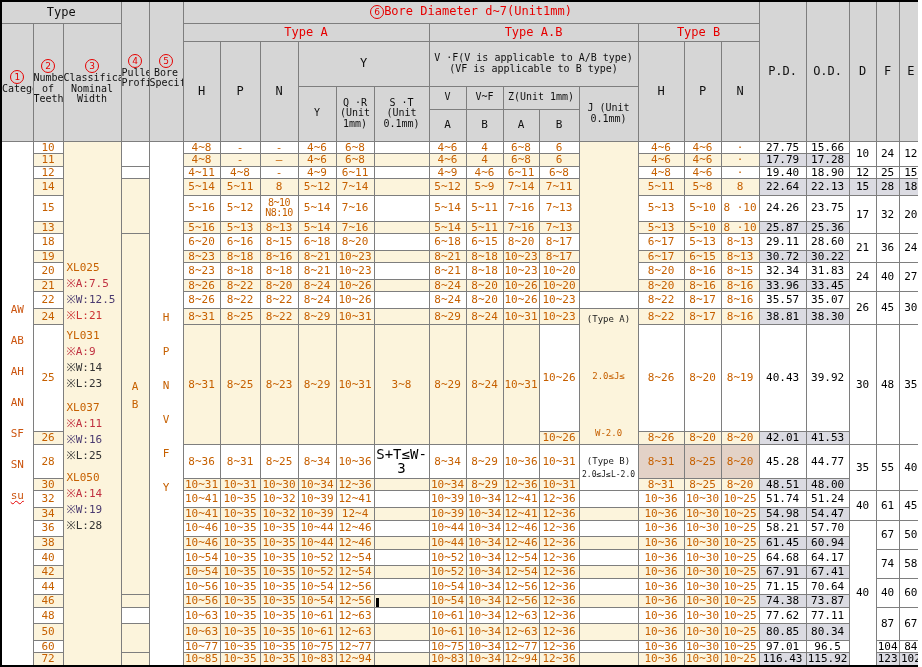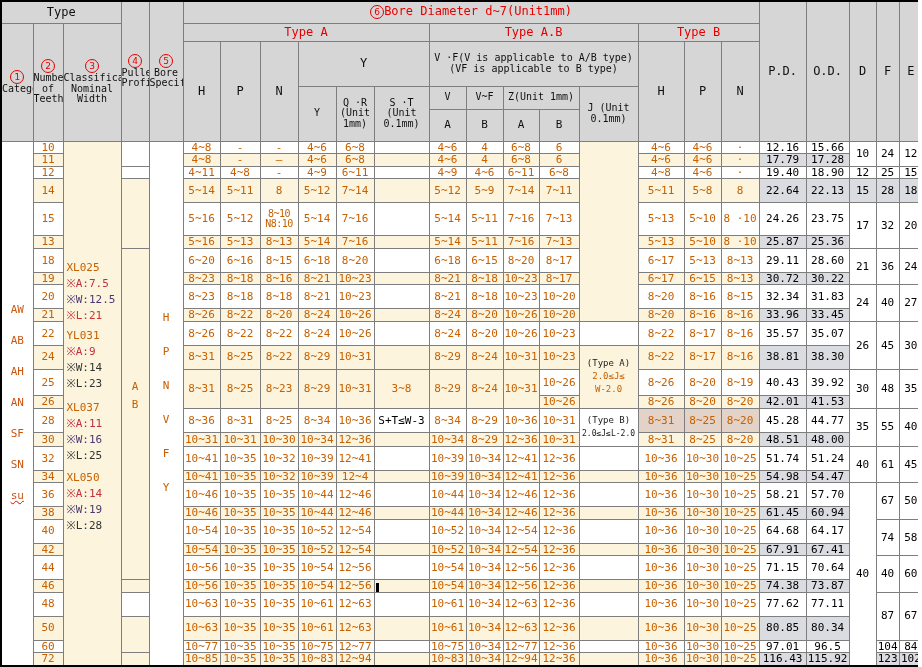--- a/index.html
+++ b/index.html
@@ -4,21 +4,21 @@
 <style>
   html,body{margin:0;padding:0;background:#fff;}
   #sheet{position:relative;width:918px;height:667px;overflow:hidden;background:#fff;}
   table{border-collapse:collapse;table-layout:fixed;width:922px;height:667px;
         font-family:"DejaVu Sans Mono","Liberation Mono",monospace;}
   td{border:1px solid #7e7e7e;text-align:center;vertical-align:middle;padding:0;overflow:hidden;
      font-size:11px;line-height:1.05;}
   table{border:2px solid #000;}
   thead td{background:#d6d6d6;color:#101010;}
   .sm{font-size:10px;}
-  .xs{font-size:11px;}
+  .xs{font-size:14px;}
   .red{color:#e60000;margin-left:39px;}
   .or{color:#c66000;}
   .blk{color:#000;}
   .cream{background:#fcf4dc;}
   .gray{background:#dbdbe2;}
   .hl{background:#e3d2c7;}
   .tn{font-size:10px;letter-spacing:-0.5px;}
   .circ{display:inline-block;width:12px;height:12px;border:1px solid #e60000;border-radius:50%;
         font-size:9px;line-height:12px;color:#e60000;text-align:center;font-family:"DejaVu Sans",sans-serif;}
   .catcol{position:relative;height:523px;display:flex;flex-direction:column;align-items:center;
@@ -27,21 +27,21 @@
   .clscell{vertical-align:top;}
   .clscol{position:relative;height:523px;width:100%;}
   .clsblk{position:absolute;left:3px;width:54px;text-align:left;font-size:11px;line-height:16px;}
   .clsname{color:#c66000;}
   .bscol{height:523px;display:flex;flex-direction:column;align-items:center;justify-content:center;
          gap:16px;color:#c66000;font-size:11px;line-height:18px;}
   .pulab{display:flex;flex-direction:column;align-items:center;gap:1px;color:#c66000;
          position:relative;top:-19px;line-height:17px;}
   .jnote div{line-height:13px;font-size:9px;}
   .jblack{color:#1a1a1a;}
-  .jor{color:#c66000;}
+  .jor{color:#c66000;margin-top:44px;}
   .stc{position:relative;}
   .caret{position:absolute;left:1px;top:3px;width:3px;height:12px;background:#000;}
   .hp{font-size:12px;}
 </style>
 </head>
 <body>
 
 <div id="sheet">
 <table>
   <colgroup>
@@ -193,21 +193,21 @@
           <td class="or">6~8</td>
           <td class="stc or"></td>
           <td class="or">4~6</td>
           <td class="or">4</td>
           <td class="or">6~8</td>
           <td class="or">6</td>
           <td rowspan="10" class="cream"></td>
           <td class="or">4~6</td>
           <td class="or">4~6</td>
           <td class="or">·</td>
-          <td class="blk">12.16</td>
+          <td class="blk">27.75</td>
           <td class="blk">15.66</td>
           <td rowspan="2" class="blk">10</td>
           <td rowspan="2" class="blk">24</td>
           <td rowspan="2" class="blk">12</td>
         </tr>
         <tr>
           <td class="or cream">11</td>
           <td class="or cream">4~8</td>
           <td class="or cream">-</td>
           <td class="or cream">—</td>

